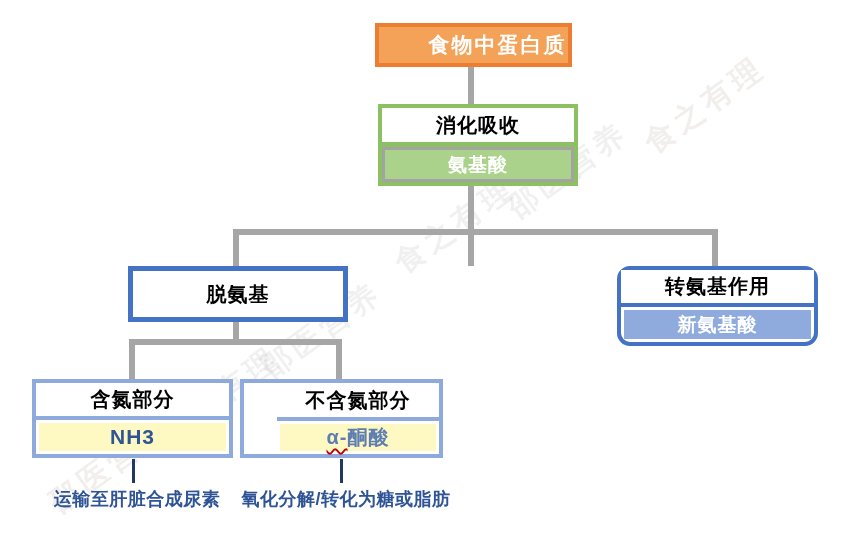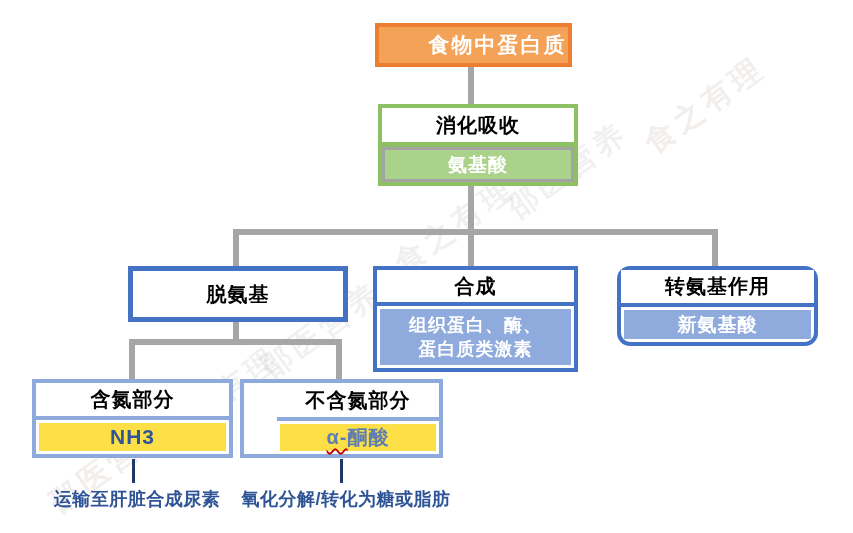--- a/index.html
+++ b/index.html
@@ -82,21 +82,21 @@
     align-items: center;
     justify-content: center;
     font-weight: bold;
     font-size: 20px;
     color: #000;
     letter-spacing: 1px;
   }
   
   .box.lblue { border: 4px solid #8EA9DB; background:#ffffff; }
   .box.lblue .divider { height: 4px; background: #8EA9DB; }
-  .box.lblue .value { background: #fde047; }
+  .box.lblue .value { background: #fef9c3; }
   .value-nh3 { color: #2F5597 !important; font-size: 21px !important; }
   .value-keto { color: #5E7DB2 !important; font-size: 20px !important; }
   .squiggle {
     text-decoration-line: underline;
     text-decoration-style: wavy;
     text-decoration-color: #C00000;
     text-decoration-thickness: 1.5px;
     text-underline-offset: 4px;
   }
   
@@ -139,28 +139,20 @@
   <div class="box orange" style="left:375px; top:23px; width:197px; height:44px;">食物中蛋白质</div>
 
   <div class="box green" style="left:378px; top:104px; width:200px; height:82px;">
     <div class="title" style="height:34px;">消化吸收</div>
     <div class="divider"></div>
     <div class="value">氨基酸</div>
   </div>
 
   <div class="box blue single" style="left:128px; top:266px; width:220px; height:56px;">脱氨基</div>
 
-  <div class="box blue" style="left:373px; top:266px; width:205px; height:106px;">
-    <div class="title" style="height:32px;">合成</div>
-    <div class="divider"></div>
-    <div class="value" style="font-size:18px;">
-      <span>组织蛋白、酶、</span>
-      <span>蛋白质类激素</span>
-    </div>
-  </div>
 
   <div class="box blue" style="left:617px; top:266px; width:201px; height:80px;border-radius:13px;">
     <div class="title" style="height:33px;">转氨基作用</div>
     <div class="divider"></div>
     <div class="value">新氨基酸</div>
   </div>
 
   <div class="box lblue" style="left:32px; top:379px; width:201px; height:79px;">
     <div class="title" style="height:36px;">含氮部分</div>
     <div class="divider"></div>

